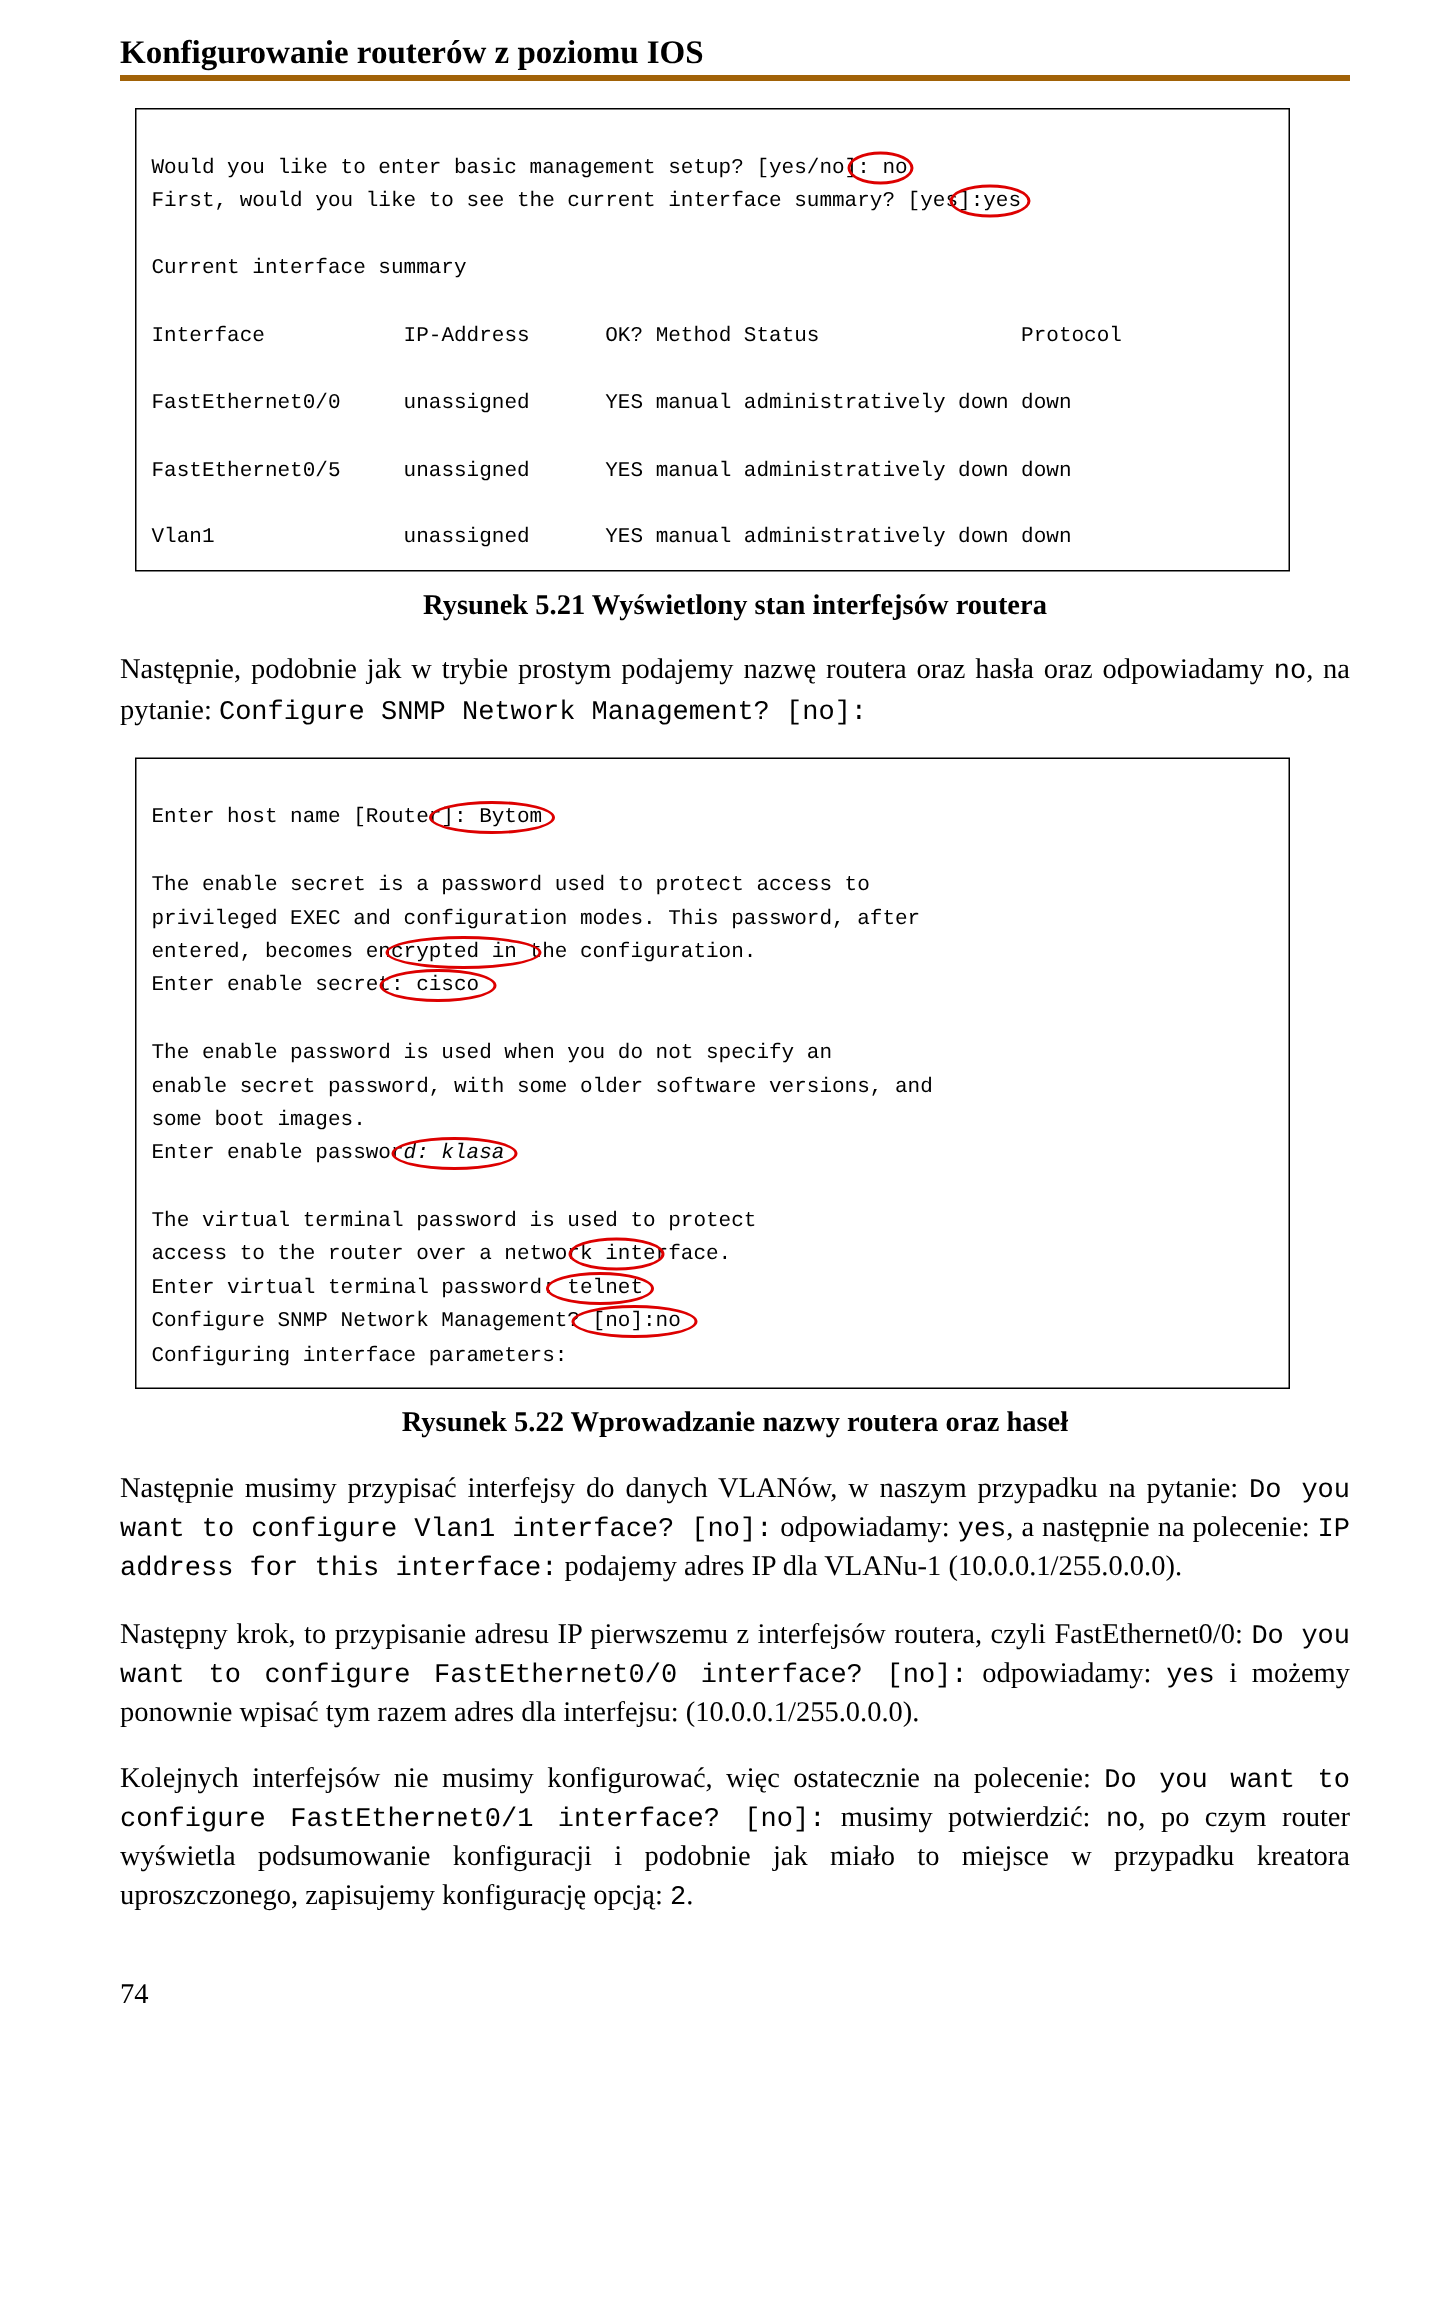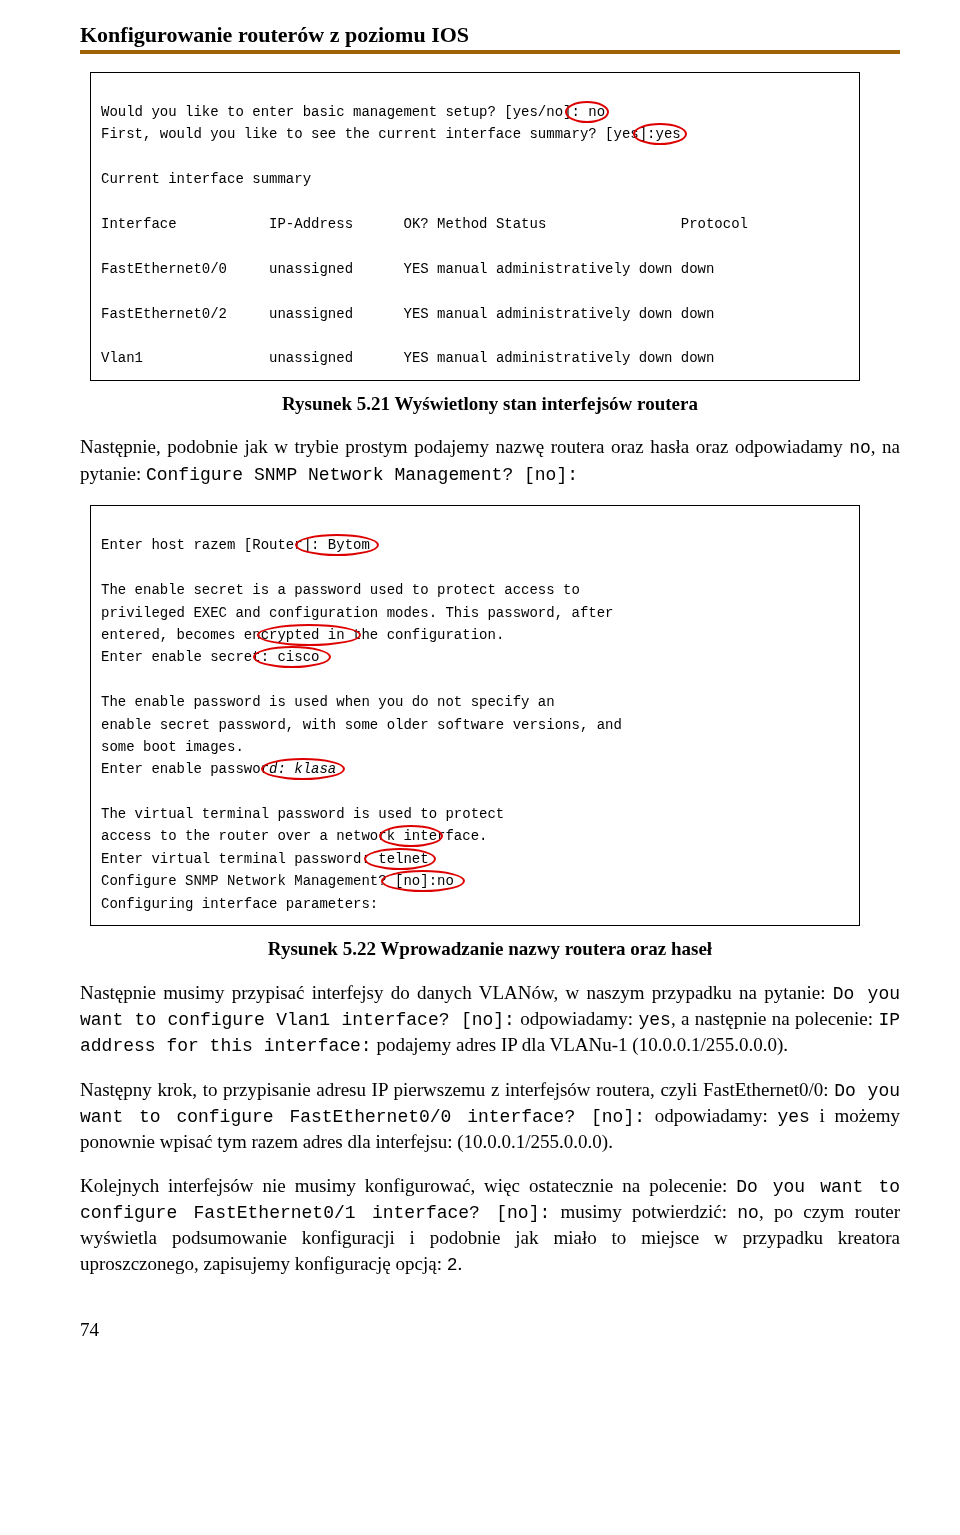--- a/index.html
+++ b/index.html
@@ -70,34 +70,34 @@
   <div class="mono" style="position:relative;">
 <span>Would you like to enter basic management setup? [yes/no]</span><span style="position:relative;margin-top:32px;"><span class="oval" style="left:-6px; top:-3px; width:40px; height:18px;"></span><span>: no</span></span>
 <span>First, would you like to see the current interface summary? [yes</span><span style="position:relative;"><span class="oval" style="left:-6px; top:-3px; width:50px; height:18px;"></span><span>]:yes</span></span>
 
 <span>Current interface summary</span>
 
 <span>Interface</span>           <span>IP-Address</span>      <span>OK? Method Status</span>                <span>Protocol</span>
 
 <span>FastEthernet0/0</span>     <span>unassigned</span>      <span>YES manual administratively down down</span>
 
-<span>FastEthernet0/2</span>     <span>unassigned</span>      <span>YES manual administratively down down</span>
+<span>FastEthernet0/5</span>     <span>unassigned</span>      <span>YES manual administratively down down</span>
 
 <span>Vlan1</span>               <span>unassigned</span>      <span>YES manual administratively down down</span></div>
 </div>
 
 <div class="caption">Rysunek 5.21 Wyświetlony stan interfejsów routera</div>
 
 <p class="para">
   <span>Następnie, podobnie jak w trybie prostym podajemy nazwę routera oraz hasła oraz odpowiadamy </span><span class="code-inline">no</span><span>, na pytanie: </span><span class="code-inline">Configure SNMP Network Management? [no]:</span>
 </p>
 
 <div class="figure-box" style="position:relative;">
   <div class="mono">
-<span>Enter host razem [Router</span><span style="position:relative;"><span class="oval" style="left:-8px; top:-3px; width:80px; height:18px;"></span><span>]: Bytom</span></span>
+<span>Enter host name [Router</span><span style="position:relative;"><span class="oval" style="left:-8px; top:-3px; width:80px; height:18px;"></span><span>]: Bytom</span></span>
 
 <span>The enable secret is a password used to protect access to</span>
 <span>privileged EXEC and configuration modes. This password, after</span>
 <span>entered, becomes enc</span><span style="position:relative;"><span class="oval" style="left:-12px; top:-3px; width:100px; height:18px;"></span><span>rypted in</span></span><span> the configuration.</span>
 <span>Enter enable secret</span><span style="position:relative;margin-top:38px;"><span class="oval" style="left:-8px; top:-3px; width:74px; height:18px;"></span><span>: cisco</span></span>
 
 <span>The enable password is used when you do not specify an</span>
 <span>enable secret password, with some older software versions, and</span>
 <span>some boot images.</span>
 <span>Enter enable passwor</span><span style="position:relative;font-style:italic;"><span class="oval" style="left:-8px; top:-3px; width:80px; height:18px;"></span><span>d: klasa</span></span>

